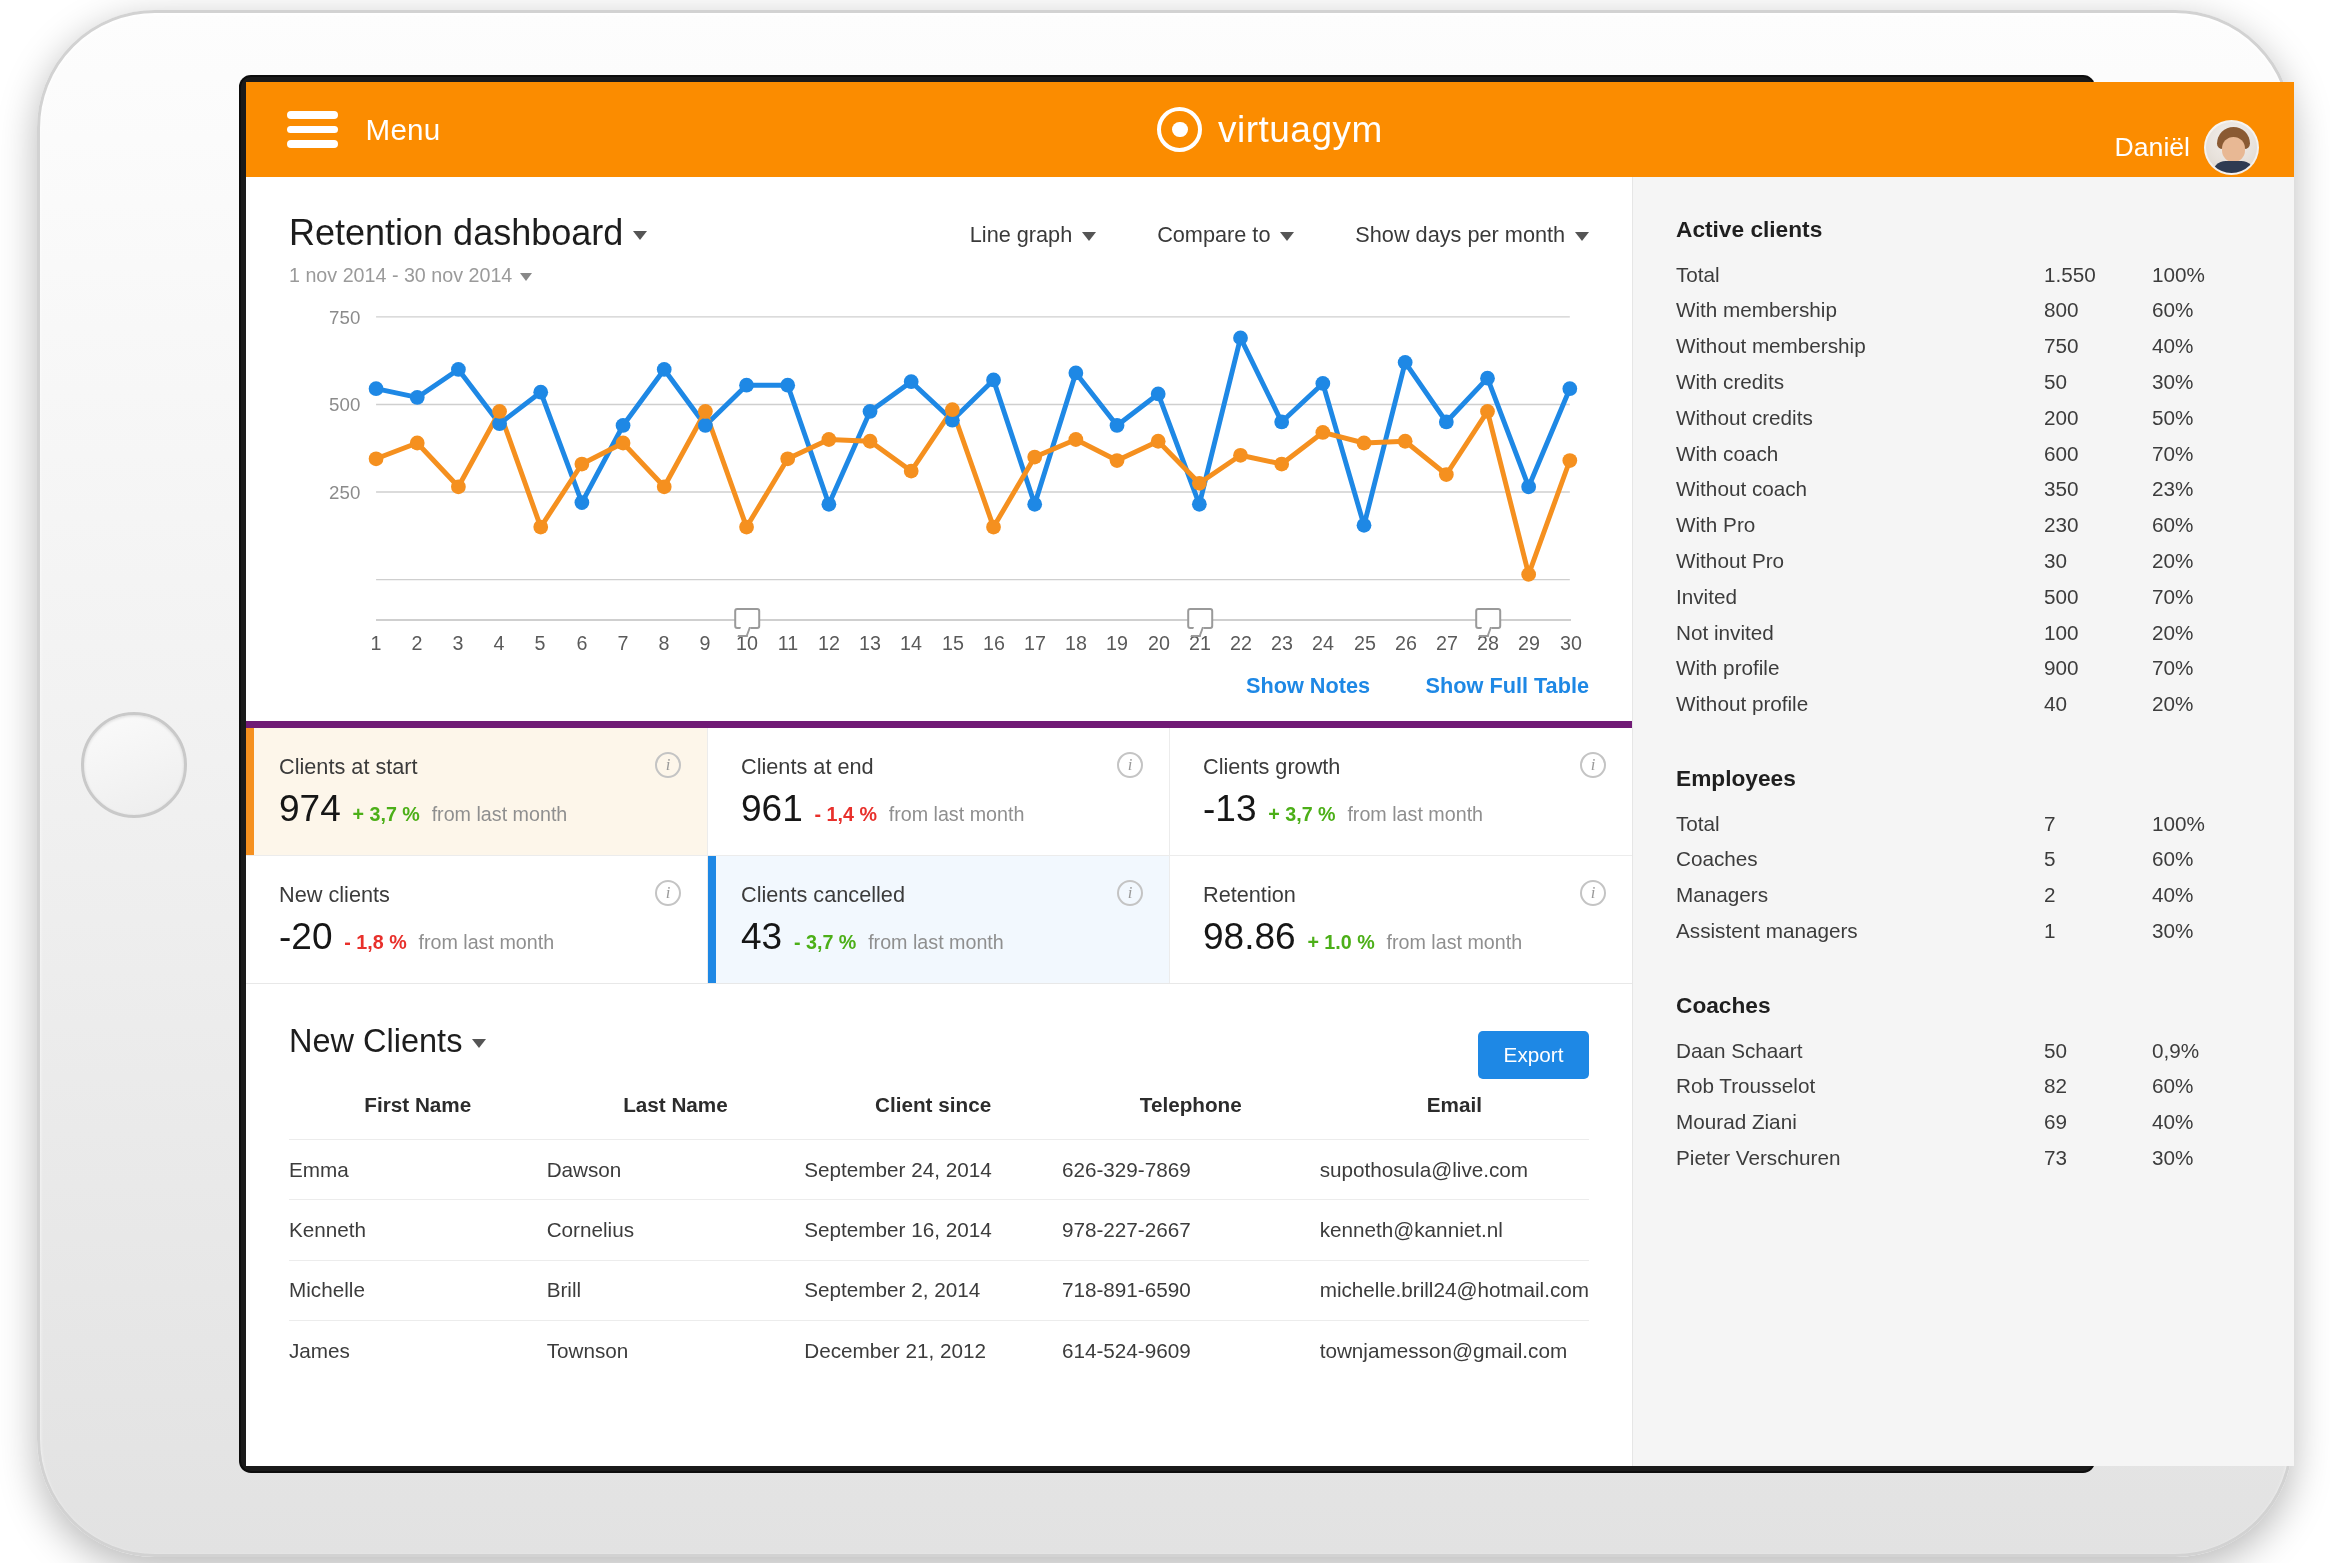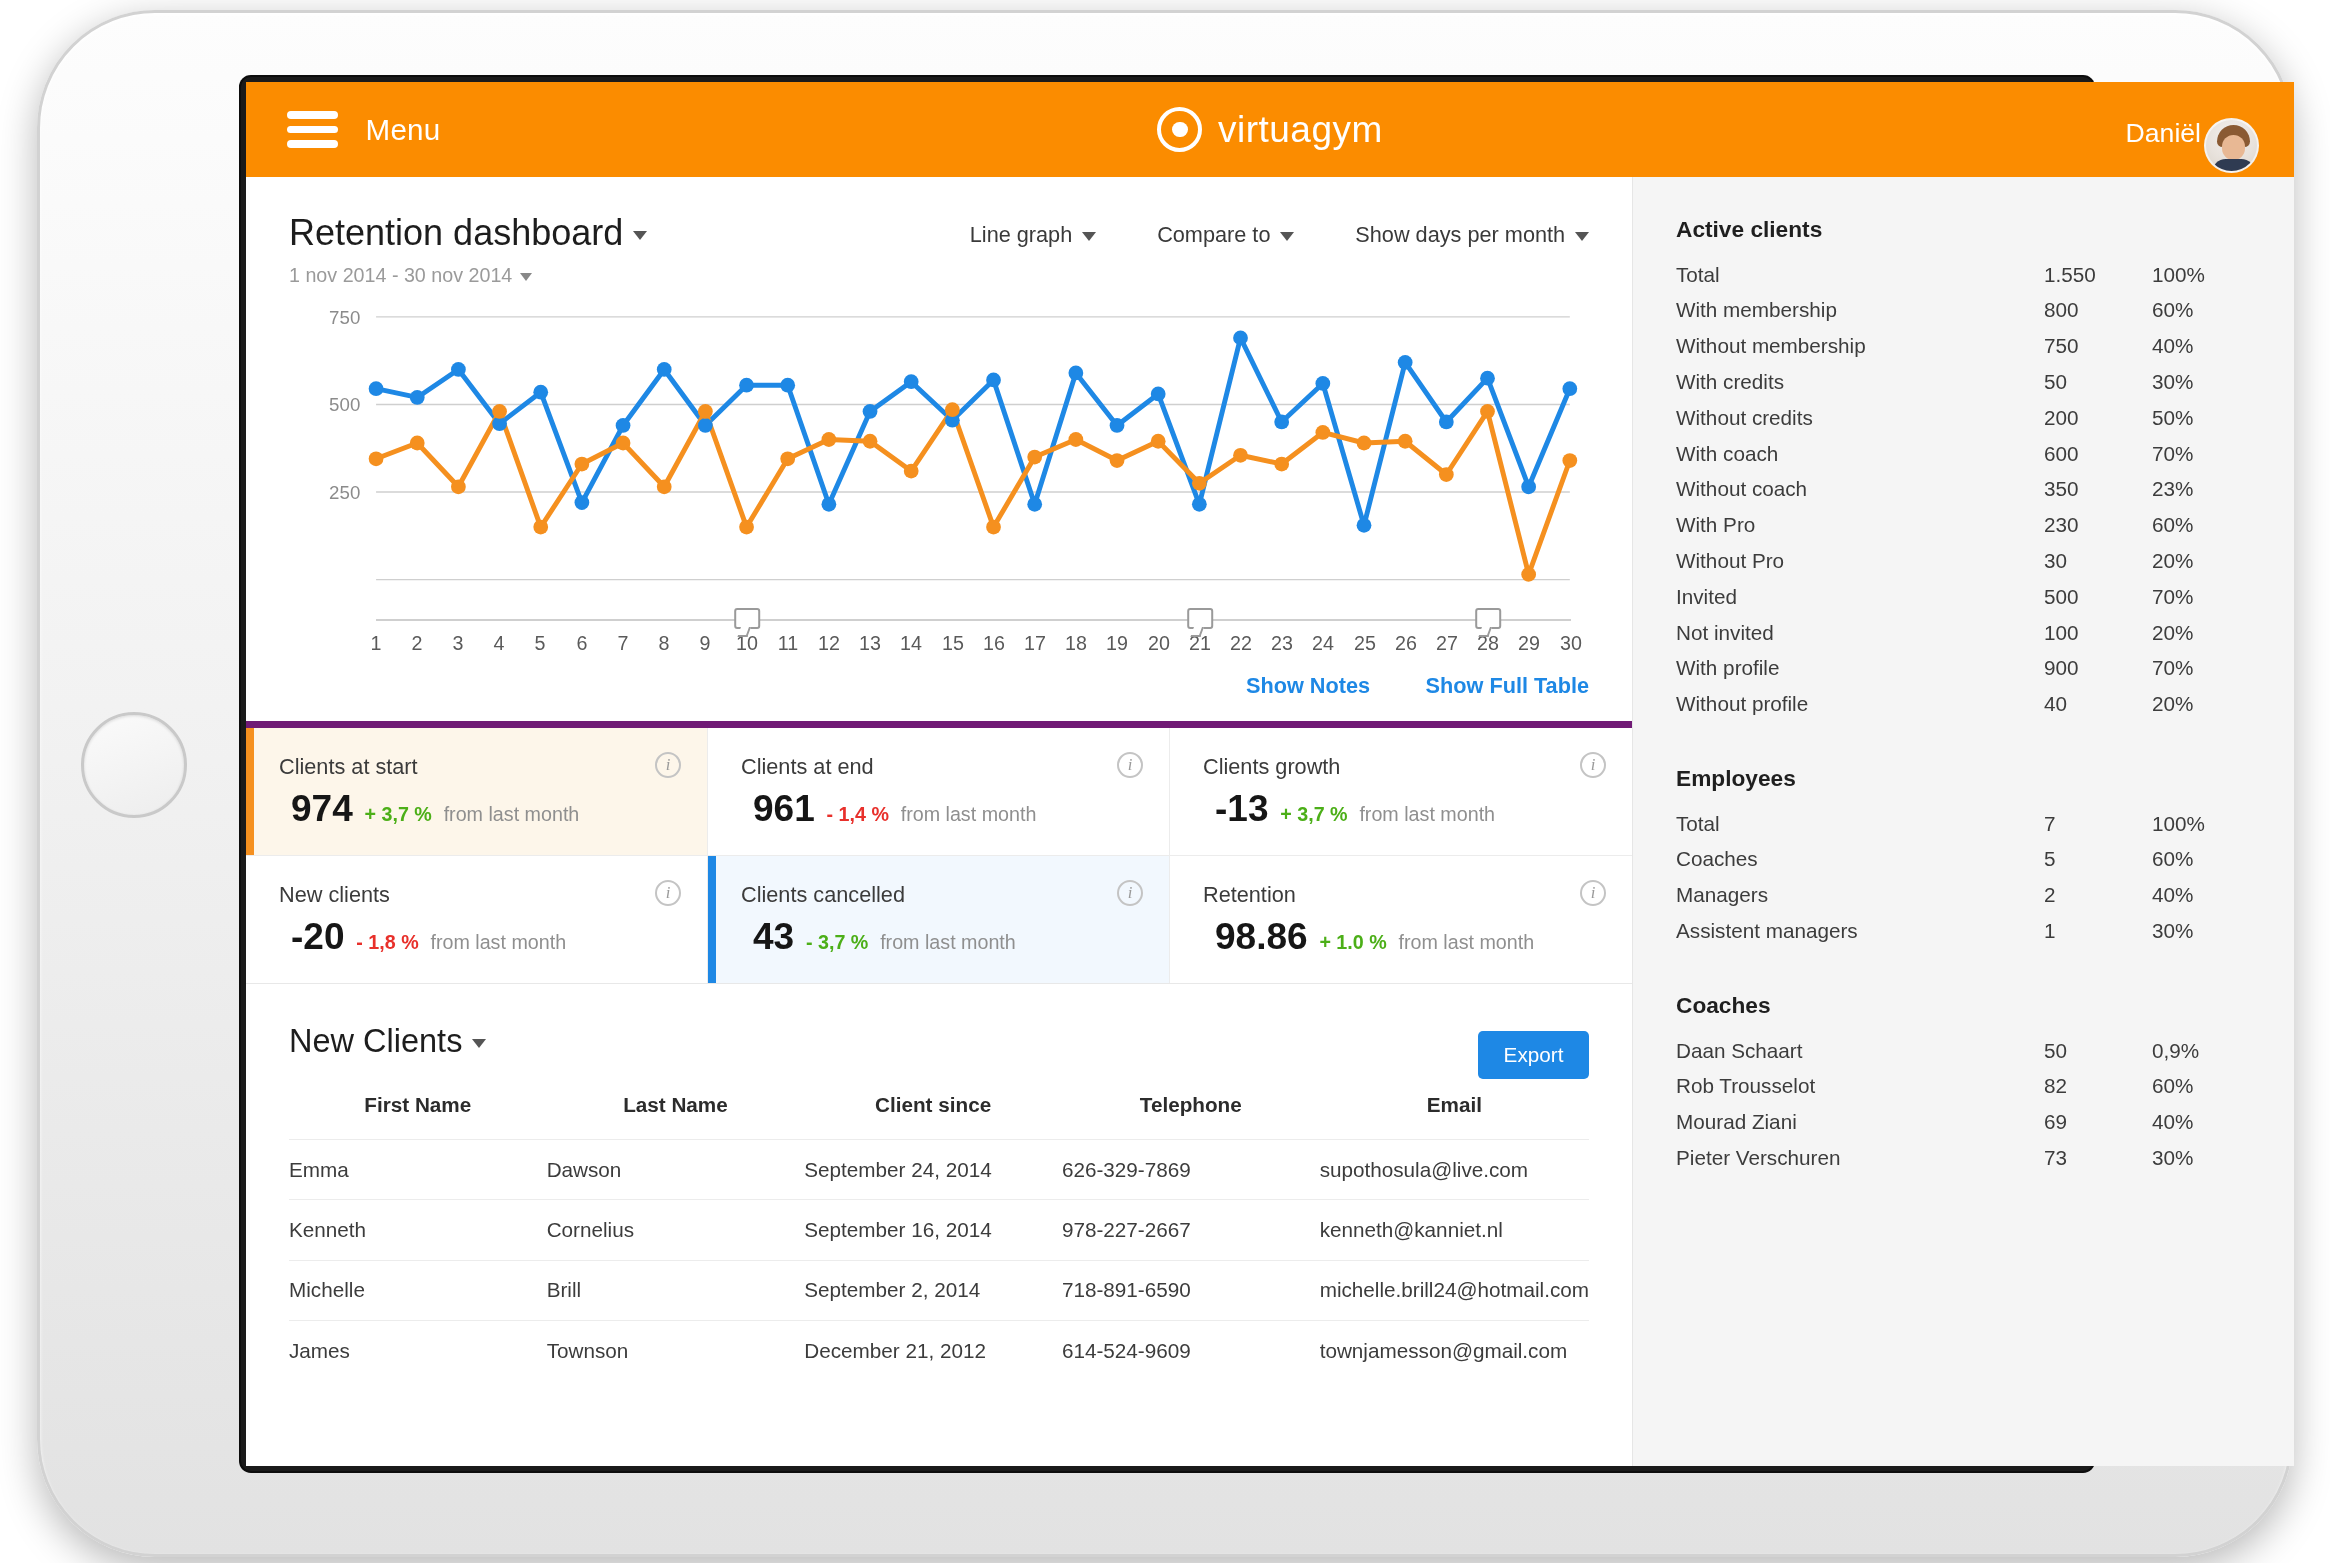--- a/index.html
+++ b/index.html
@@ -86,21 +86,21 @@
   }
   #brand-inner { display: flex; align-items: center; gap: 15.8px; pointer-events: auto; }
   .logo-mark {
     width: 45px; height: 45px; border-radius: 50%;
     border: 4.9px solid #fff; display: flex; align-items: center; justify-content: center;
   }
   .logo-mark i { display:block; width: 15.8px; height: 15.8px; border-radius: 50%; background:#fff; }
   #brand-name { color: #fff; font-size: 37px; letter-spacing: 0.5px; }
   #user-area {
     position: absolute; right: 35px; top: 0; bottom: 0;
-    display: flex; gap: 3px; margin-top: 36px;
+    display: flex; align-items: center; gap: 14px; margin-top: 36px;
   }
   #user-name { color: #fff; font-size: 26.6px; }
   #avatar {
     width: 55px; height: 55px; border-radius: 50%;
     background: radial-gradient(circle at 50% 32%, #f3f0ee 0%, #e8e2dc 55%, #dcd4cc 100%);
     overflow: hidden; position: relative; border: 2px solid rgba(255,255,255,.6);
   }
   #avatar .hair { position:absolute; left:10.8px; top:4.9px; width:33px; height:21.7px; border-radius:17.7px 17.7px 5.9px 5.9px; background:#8a5a33;}
   #avatar .face { position:absolute; left:15.8px; top:14.8px; width:23.6px; height:25.6px; border-radius:11.8px; background:#e8b894;}
   #avatar .body { position:absolute; left:5.9px; top:39px; width:43px; height:19.7px; border-radius:13.8px 13.8px 0 0; background:#2f3b52;}
@@ -156,21 +156,21 @@
     min-height: 102px;
   }
   .kpi-cell:nth-child(3n) { border-right: none; }
   .kpi-cell:nth-child(n+4) { border-bottom: none; }
   .kpi-cell.accent-orange { background: #fdf6ea; }
   .kpi-cell.accent-orange:before { content:""; position:absolute; left:0; top:0; bottom:0; width:7.9px; background:#f5901f; }
   .kpi-cell.accent-blue { background: #f2f8fe; }
   .kpi-cell.accent-blue:before { content:""; position:absolute; left:0; top:0; bottom:0; width:7.9px; background:#1e88e5; }
   .kpi-label { font-size: 21.7px; color: #3b3b3b; }
   .kpi-row { margin-top: 7.9px; display: flex; align-items: baseline; gap: 11.8px; }
-  .kpi-value { font-size: 37px; color: #161616; font-weight: bold; margin-left: 12px; }
+  .kpi-value { font-size: 37px; color: #161616; font-weight: normal; }
   .kpi-delta { font-size: 19.7px; font-weight: bold; }
   .kpi-delta.up { color: #4caf18; }
   .kpi-delta.down { color: #e8302b; }
   .kpi-sub { font-size: 19.7px; color: #8f8f8f; }
   .info-icon {
     position: absolute; right: 25.6px; top: 23.6px;
     width: 26.6px; height: 26.6px; border-radius: 50%; border: 2px solid #c4c4c4;
     color: #9a9a9a; font-size: 16.7px; font-style: italic;
     display:flex; align-items:center; justify-content:center;
     font-family: "Liberation Serif", serif;

